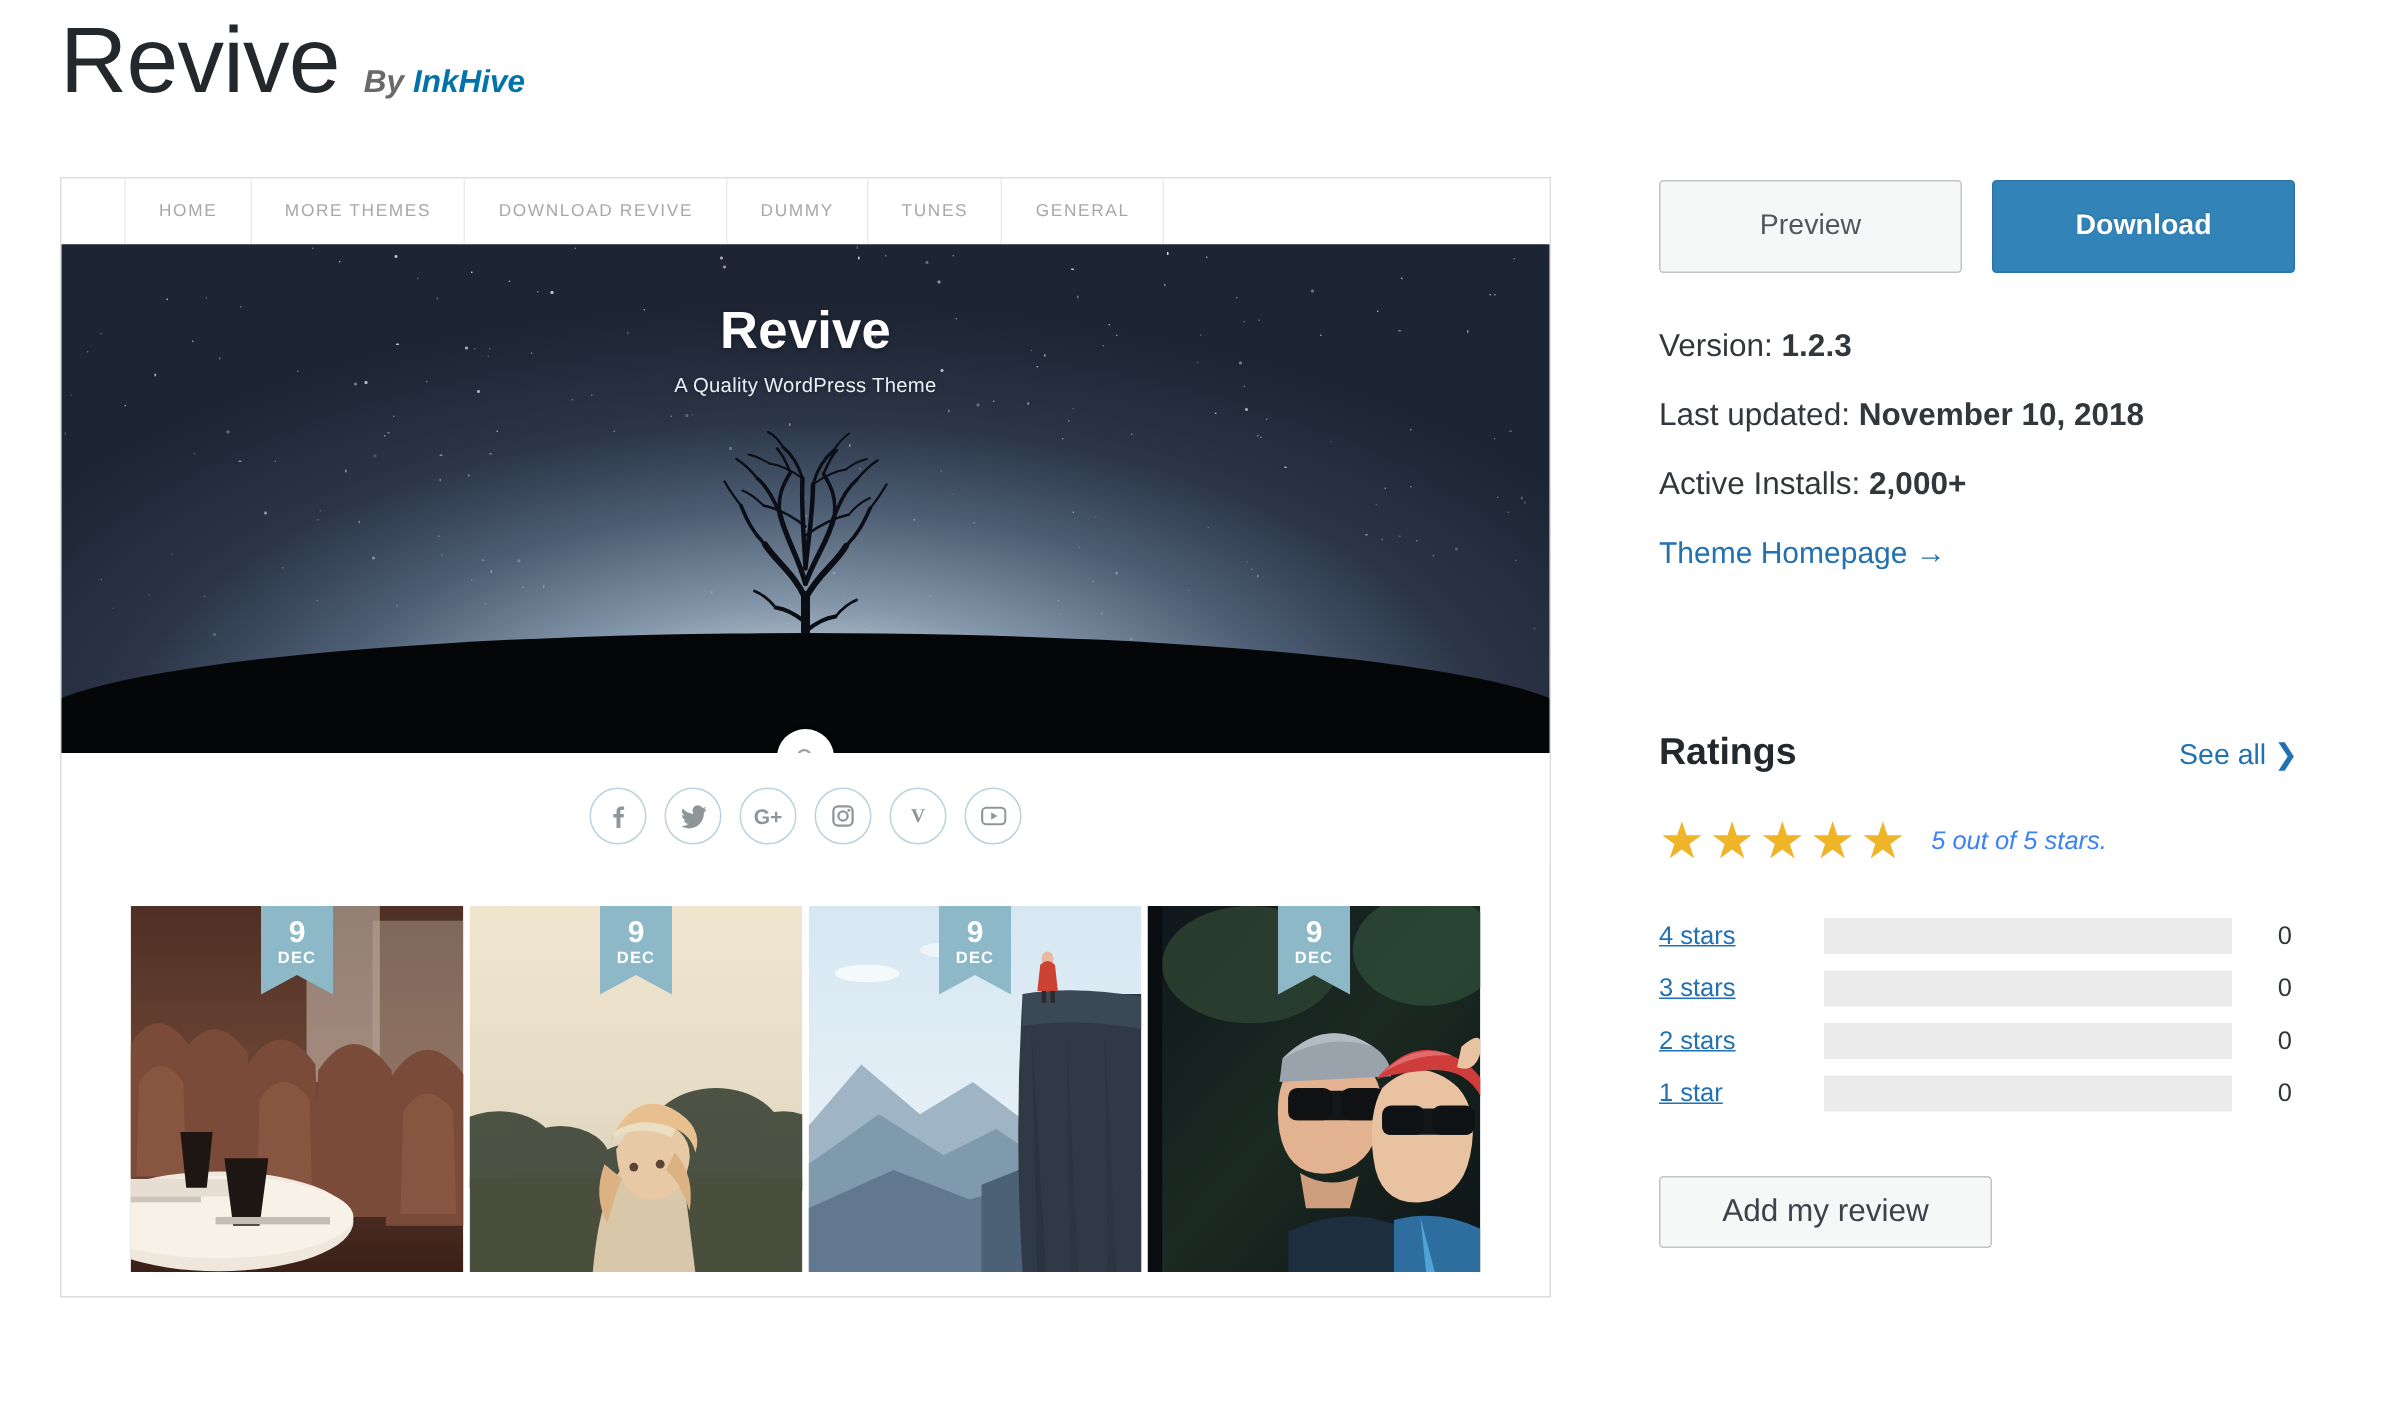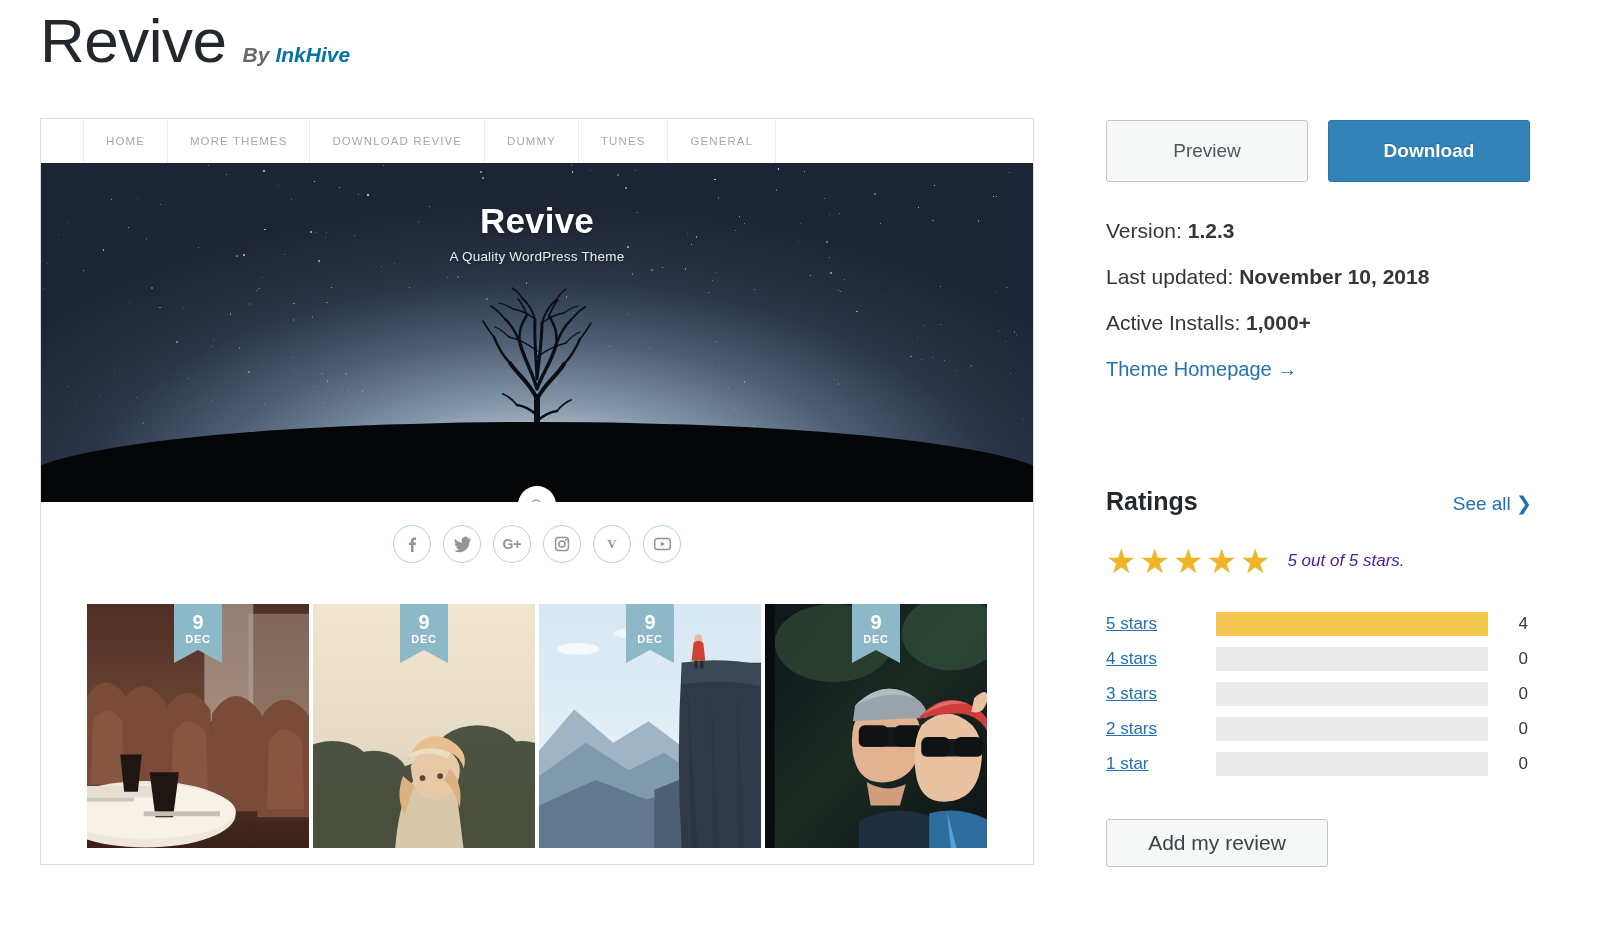--- a/index.html
+++ b/index.html
@@ -138,21 +138,21 @@
 
   .ratings-head {
     margin-top: 106px; display: flex; align-items: baseline; justify-content: space-between;
   }
   .ratings-title { font-size: 25px; font-weight: bold; color: #23282d; }
   .see-all { font-size: 19px; color: #2271b1; text-decoration: none; white-space: nowrap; }
 
   .stars-row { margin-top: 28px; display: flex; align-items: center; }
   .star { color: #f0b429; font-size: 34px; line-height: 34px; margin-right: 3px; }
   .stars-caption {
-    margin-left: 14px; font-size: 17px; font-style: italic; color: #4c1d95;
+    margin-left: 14px; font-size: 17px; font-style: italic; color: #3b82f6;
   }
 
   .bars { margin-top: 28px; }
   .bar-row { display: flex; align-items: center; height: 35px; }
   .bar-label { width: 110px; font-size: 17px; color: #2271b1; }
   .bar-track { width: 272px; height: 24px; background: #ebebeb; }
   .bar-fill { height: 100%; background: #f5c851; }
   .bar-count { width: 40px; text-align: right; font-size: 17px; color: #32373c; }
 
   .btn-review {
@@ -612,48 +612,41 @@
       <div class="meta-line">
         <span>Version:</span>
         <b>1.2.3</b>
       </div>
       <div class="meta-line">
         <span>Last updated:</span>
         <b>November 10, 2018</b>
       </div>
       <div class="meta-line">
         <span>Active Installs:</span>
-        <b>1,000+</b>
+        <b>2,000+</b>
       </div>
       <a class="theme-home" href="#">Theme Homepage  →</a>
     </div>
 
     <div class="ratings-head">
       <span class="ratings-title">Ratings</span>
       <a class="see-all" href="#">See all  ❯</a>
     </div>
 
     <div class="stars-row">
       <span class="star">★</span>
       <span class="star">★</span>
       <span class="star">★</span>
       <span class="star">★</span>
       <span class="star">★</span>
       <span class="stars-caption">5 out of 5 stars.</span>
     </div>
 
     <div class="bars">
       <div class="bar-row">
-        <a class="bar-label" href="#">5 stars</a>
-        <div class="bar-track">
-          <div class="bar-fill" style="width: 100%;"></div>
-        </div>
-        <span class="bar-count">4</span>
-      </div>
-      <div class="bar-row">
         <a class="bar-label" href="#">4 stars</a>
         <div class="bar-track">
           <div class="bar-fill" style="width: 0%;"></div>
         </div>
         <span class="bar-count">0</span>
       </div>
       <div class="bar-row">
         <a class="bar-label" href="#">3 stars</a>
         <div class="bar-track">
           <div class="bar-fill" style="width: 0%;"></div>

